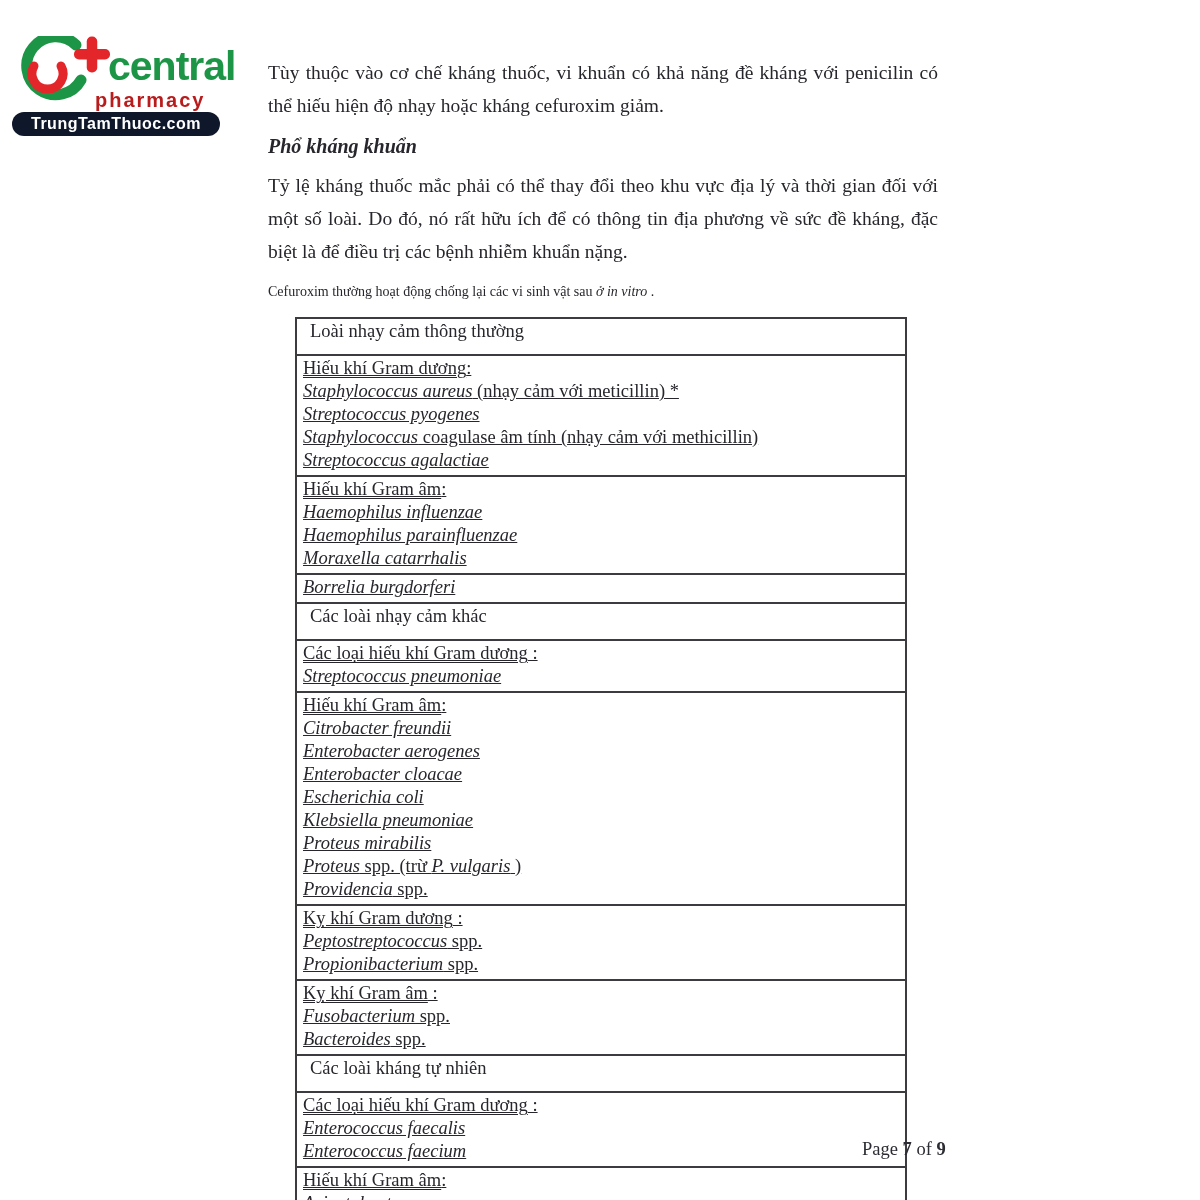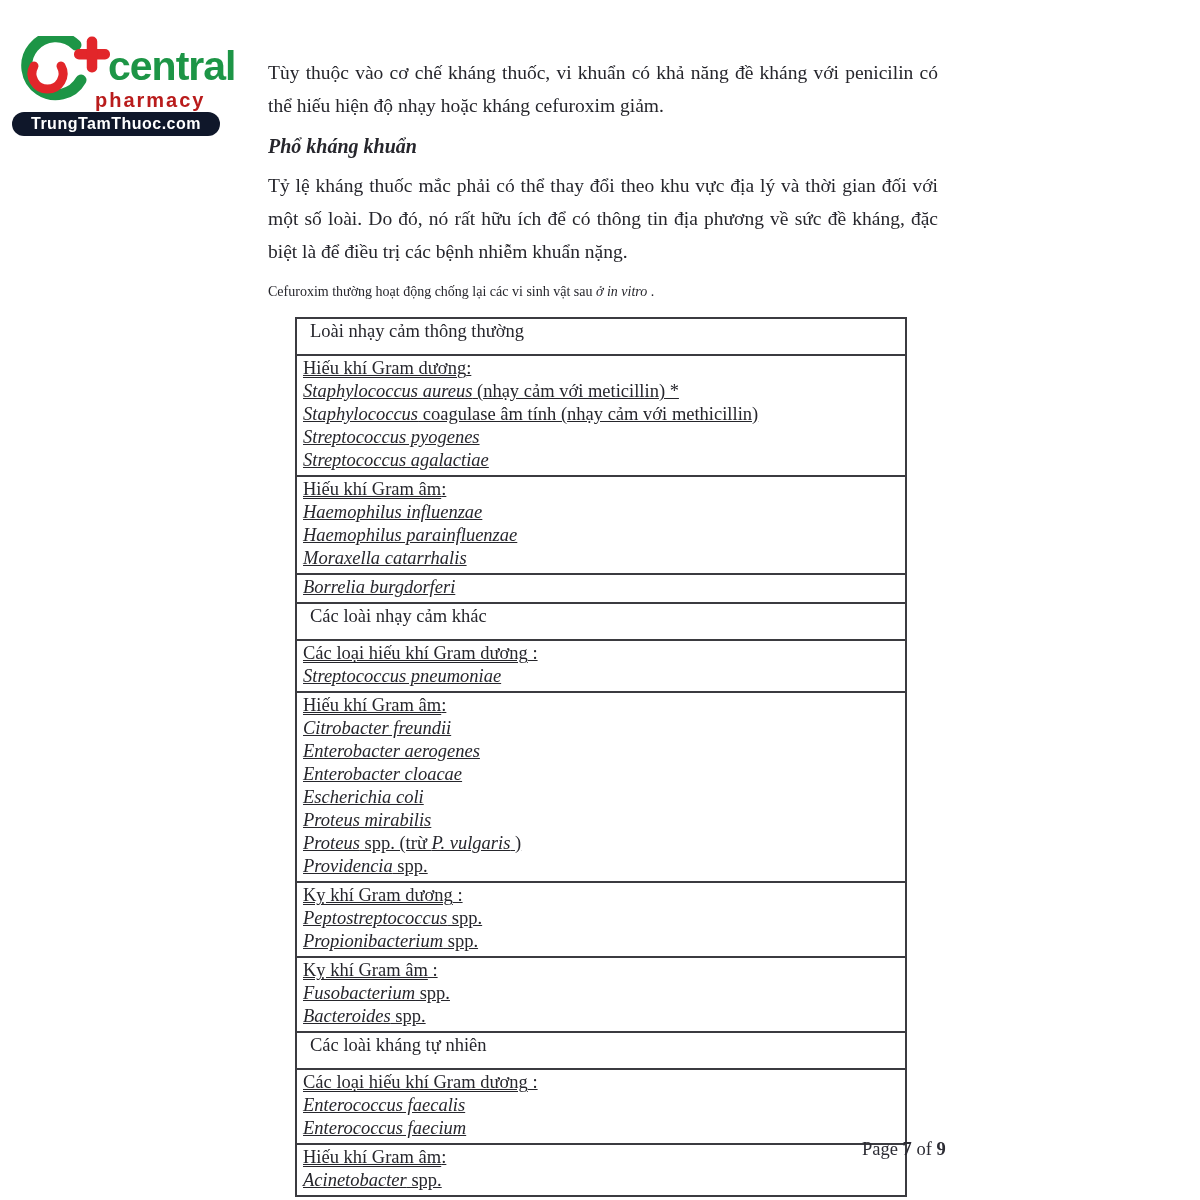--- a/index.html
+++ b/index.html
@@ -71,22 +71,22 @@
   <p class="para">Tùy thuộc vào cơ chế kháng thuốc, vi khuẩn có khả năng đề kháng với penicilin có thể hiếu hiện độ nhạy hoặc kháng cefuroxim giảm.</p>
   <p class="section-heading">Phổ kháng khuẩn</p>
   <p class="para">Tỷ lệ kháng thuốc mắc phải có thể thay đổi theo khu vực địa lý và thời gian đối với một số loài. Do đó, nó rất hữu ích để có thông tin địa phương về sức đề kháng, đặc biệt là để điều trị các bệnh nhiễm khuẩn nặng.</p>
   <p class="intro-line"><span>Cefuroxim thường hoạt động chống lại các vi sinh vật sau </span><span class="it">ở in vitro</span><span> .</span></p>
 
   <div class="spectrum">
       <div class="t-section">Loài nhạy cảm thông thường</div>
       <div class="t-group">
         <div><span class="u">Hiếu khí Gram dương</span>:</div>
         <div><span class="i">Staphylococcus aureus</span><span> (nhạy cảm với meticillin) *</span></div>
+        <div><span class="i">Streptococcus pyogenes</span></div>
         <div><span class="i">Staphylococcus</span><span> coagulase âm tính (nhạy cảm với methicillin)</span></div>
-        <div><span class="i">Streptococcus pyogenes</span></div>
         <div><span class="i">Streptococcus agalactiae</span></div>
       </div>
       <div class="t-group">
         <div><span class="u">Hiếu khí Gram âm</span>:</div>
         <div><span class="i">Haemophilus influenzae</span></div>
         <div><span class="i">Haemophilus parainfluenzae</span></div>
         <div><span class="i">Moraxella catarrhalis</span></div>
       </div>
       <div class="t-group">
         <div><span class="i">Borrelia burgdorferi</span></div>
@@ -95,20 +95,21 @@
       <div class="t-group">
         <div><span class="u">Các loại hiếu khí Gram dương</span> :</div>
         <div><span class="i">Streptococcus pneumoniae</span></div>
       </div>
       <div class="t-group">
         <div><span class="u">Hiếu khí Gram âm</span>:</div>
         <div><span class="i">Citrobacter freundii</span></div>
         <div><span class="i">Enterobacter aerogenes</span></div>
         <div><span class="i">Enterobacter cloacae</span></div>
         <div><span class="i">Escherichia coli</span></div>
+        <div><span class="i">Klebsiella pneumoniae</span></div>
         <div><span class="i">Proteus mirabilis</span></div>
         <div><span class="i">Proteus</span><span> spp. (trừ </span><span class="i">P. vulgaris</span><span> )</span></div>
         <div><span class="i">Providencia</span><span> spp.</span></div>
       </div>
       <div class="t-group">
         <div><span class="u">Kỵ khí Gram dương</span> :</div>
         <div><span class="i">Peptostreptococcus</span><span> spp.</span></div>
         <div><span class="i">Propionibacterium</span><span> spp.</span></div>
       </div>
       <div class="t-group">

